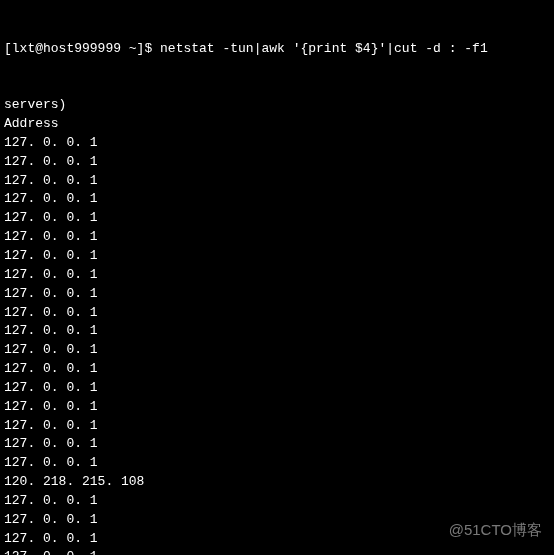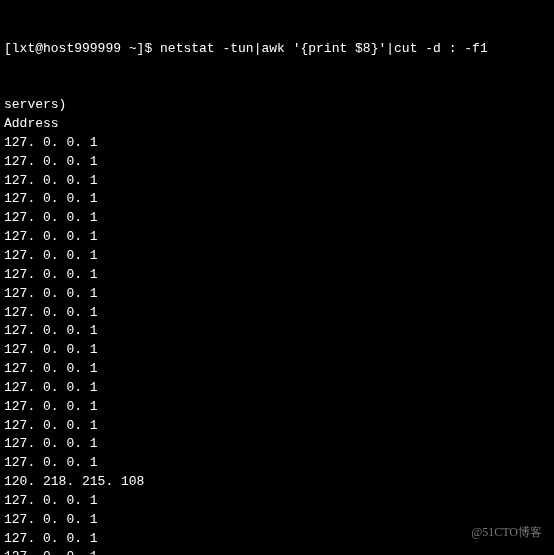--- a/index.html
+++ b/index.html
@@ -23,25 +23,25 @@
       white-space: pre;
     }
     .line {
       display: block;
     }
     .watermark {
       position: absolute;
       bottom: 14px;
       right: 12px;
       color: rgba(200, 200, 200, 0.6);
-      font-size: 12px;
-      font-family: Liberation Serif, serif;
+      font-size: 15px;
+      font-family: Liberation Sans, sans-serif;
     }
   </style>
 </head>
 <body>
 
 <div class="terminal">
-  <span class="line"><span>[lxt@host999999 ~]$ </span><span>netstat -tun|awk '{print $8}'|cut -d : -f1</span></span>
+  <span class="line"><span>[lxt@host999999 ~]$ </span><span>netstat -tun|awk '{print $4}'|cut -d : -f1</span></span>
   <div id="output-lines"><span class="line">servers)</span><span class="line">Address</span><span class="line">127. 0. 0. 1</span><span class="line">127. 0. 0. 1</span><span class="line">127. 0. 0. 1</span><span class="line">127. 0. 0. 1</span><span class="line">127. 0. 0. 1</span><span class="line">127. 0. 0. 1</span><span class="line">127. 0. 0. 1</span><span class="line">127. 0. 0. 1</span><span class="line">127. 0. 0. 1</span><span class="line">127. 0. 0. 1</span><span class="line">127. 0. 0. 1</span><span class="line">127. 0. 0. 1</span><span class="line">127. 0. 0. 1</span><span class="line">127. 0. 0. 1</span><span class="line">127. 0. 0. 1</span><span class="line">127. 0. 0. 1</span><span class="line">127. 0. 0. 1</span><span class="line">127. 0. 0. 1</span><span class="line">120. 218. 215. 108</span><span class="line">127. 0. 0. 1</span><span class="line">127. 0. 0. 1</span><span class="line">127. 0. 0. 1</span><span class="line">127. 0. 0. 1</span></div>
 </div>
 
 <div class="watermark">@51CTO博客</div>
 
 </body></html>

